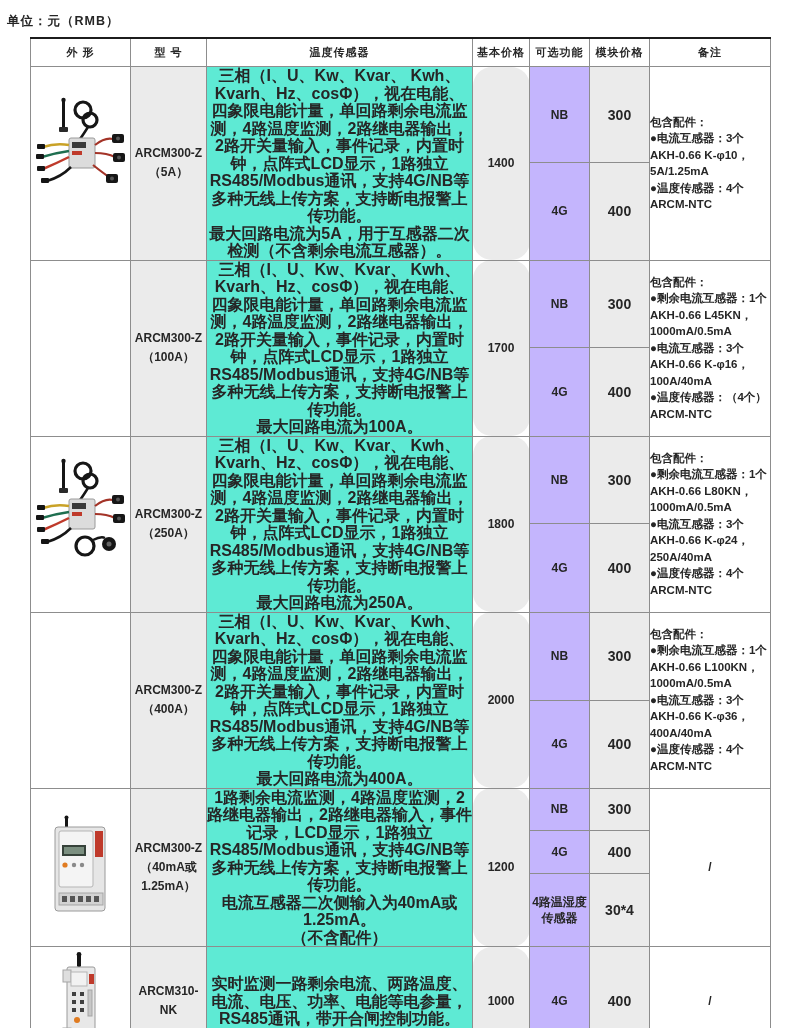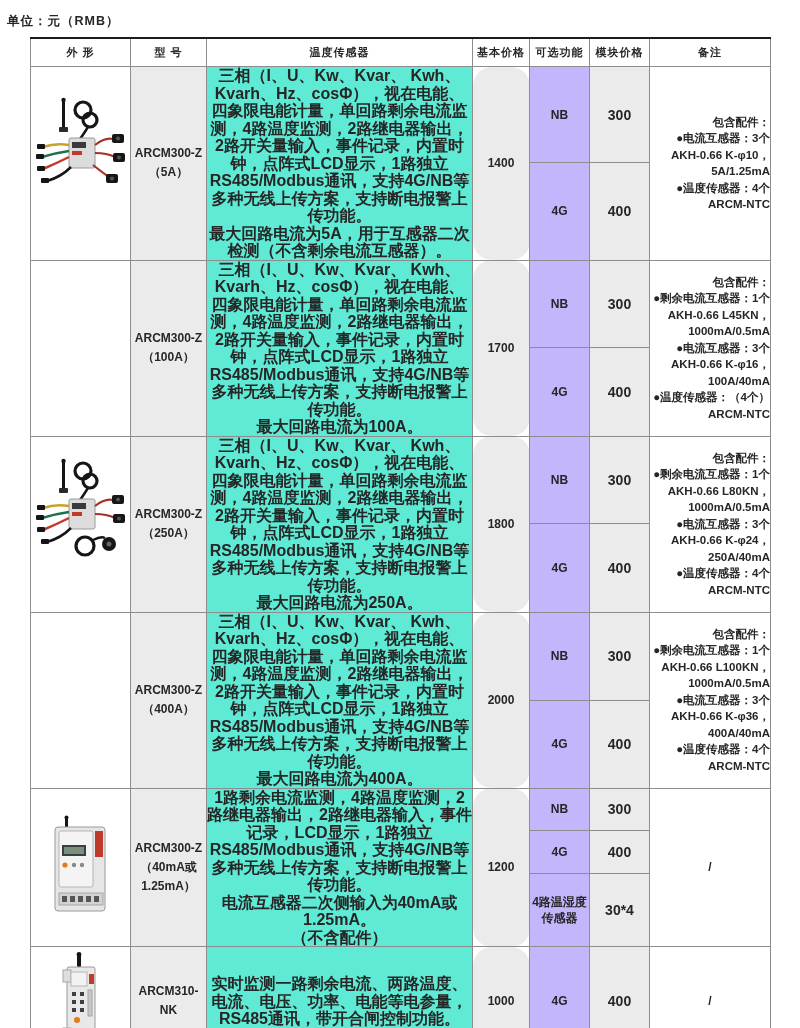--- a/index.html
+++ b/index.html
@@ -29,21 +29,21 @@
   }
   .c-func{
     font-size:16px;line-height:17.5px;padding:6px 7px 4px 8px;vertical-align:top;
     white-space:pre-line;text-align:center;background:#5eead4;
   }
   .c-price{text-align:center;font-size:12px;border-radius:19px;}
   .c-opt{text-align:center;font-size:12px;background:#c4b5fd;line-height:16px;padding:1px;}
   .c-mod{text-align:center;font-size:14px;}
   .c-remark{
     font-size:11.5px;line-height:16.5px;padding:5px 4px 4px 6px;vertical-align:top;
-    white-space:pre-line;background:#fff;text-align:right;
+    white-space:pre-line;background:#fff;text-align:left;
   }
   .remark-center{text-align:center;vertical-align:middle;font-size:12px;}
   .notes{
     margin:17px 0 0 33px;font-size:12.5px;line-height:2.0;letter-spacing:0.5px;
   }
   .notes .note-line-2{padding-left:25px;}
   svg{display:block;margin:0 auto;}
 </style>
 </head>
 <body>

